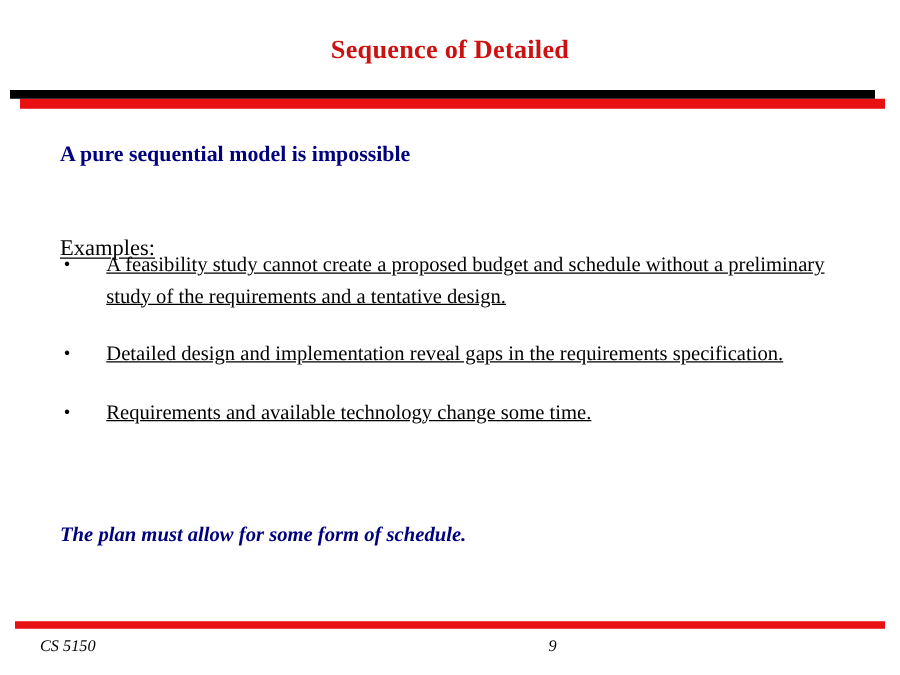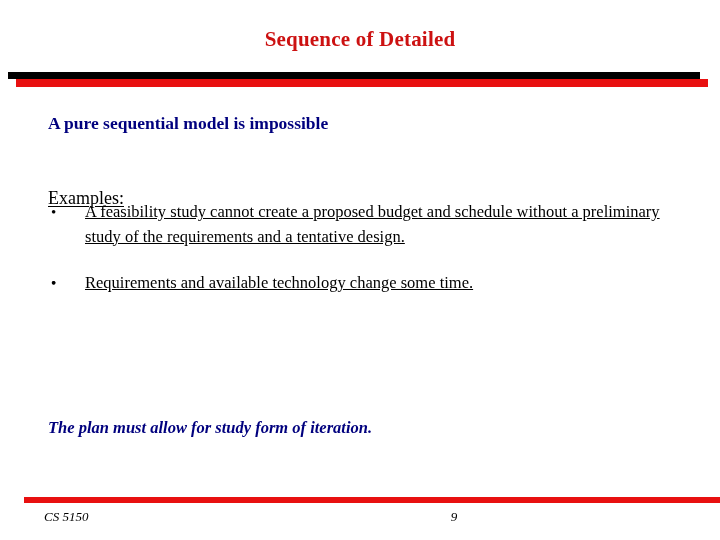--- a/index.html
+++ b/index.html
@@ -131,21 +131,21 @@
     font-weight: bold;
     font-style: italic;
     color: #00007e;
     line-height: 22px;
     white-space: nowrap;
   }
 
   
   .footer {
     position: absolute;
-    left: 12px;
+    left: 0;
     top: 492px;
     width: 604px;
     height: 48px;
   }
   .footer-rule {
     position: absolute;
     left: 12px;
     top: 5px;
     width: 696px;
     height: 6px;
@@ -193,30 +193,31 @@
 
     <div class="bullet-list">
 
       <div class="bullet-item">
         <span class="bullet-marker">•</span>
         <span class="bullet-text">A feasibility study cannot create a proposed budget and schedule without a preliminary study of the requirements and a tentative design.</span>
       </div>
 
       <div class="bullet-item">
         <span class="bullet-marker">•</span>
+        <span class="bullet-text">Detailed design and implementation reveal gaps in the requirements specification.</span>
       </div>
 
       <div class="bullet-item">
         <span class="bullet-marker">•</span>
         <span class="bullet-text">Requirements and available technology change some time.</span>
       </div>
 
     </div>
 
-    <div class="closing-note">The plan must allow for study form of iteration.</div>
+    <div class="closing-note">The plan must allow for some form of schedule.</div>
 
   </div>
 
   <div class="footer">
     <div class="footer-rule"></div>
     <div class="footer-course">CS 5150</div>
     <div class="footer-pagenum">9</div>
   </div>
 
 </div>

